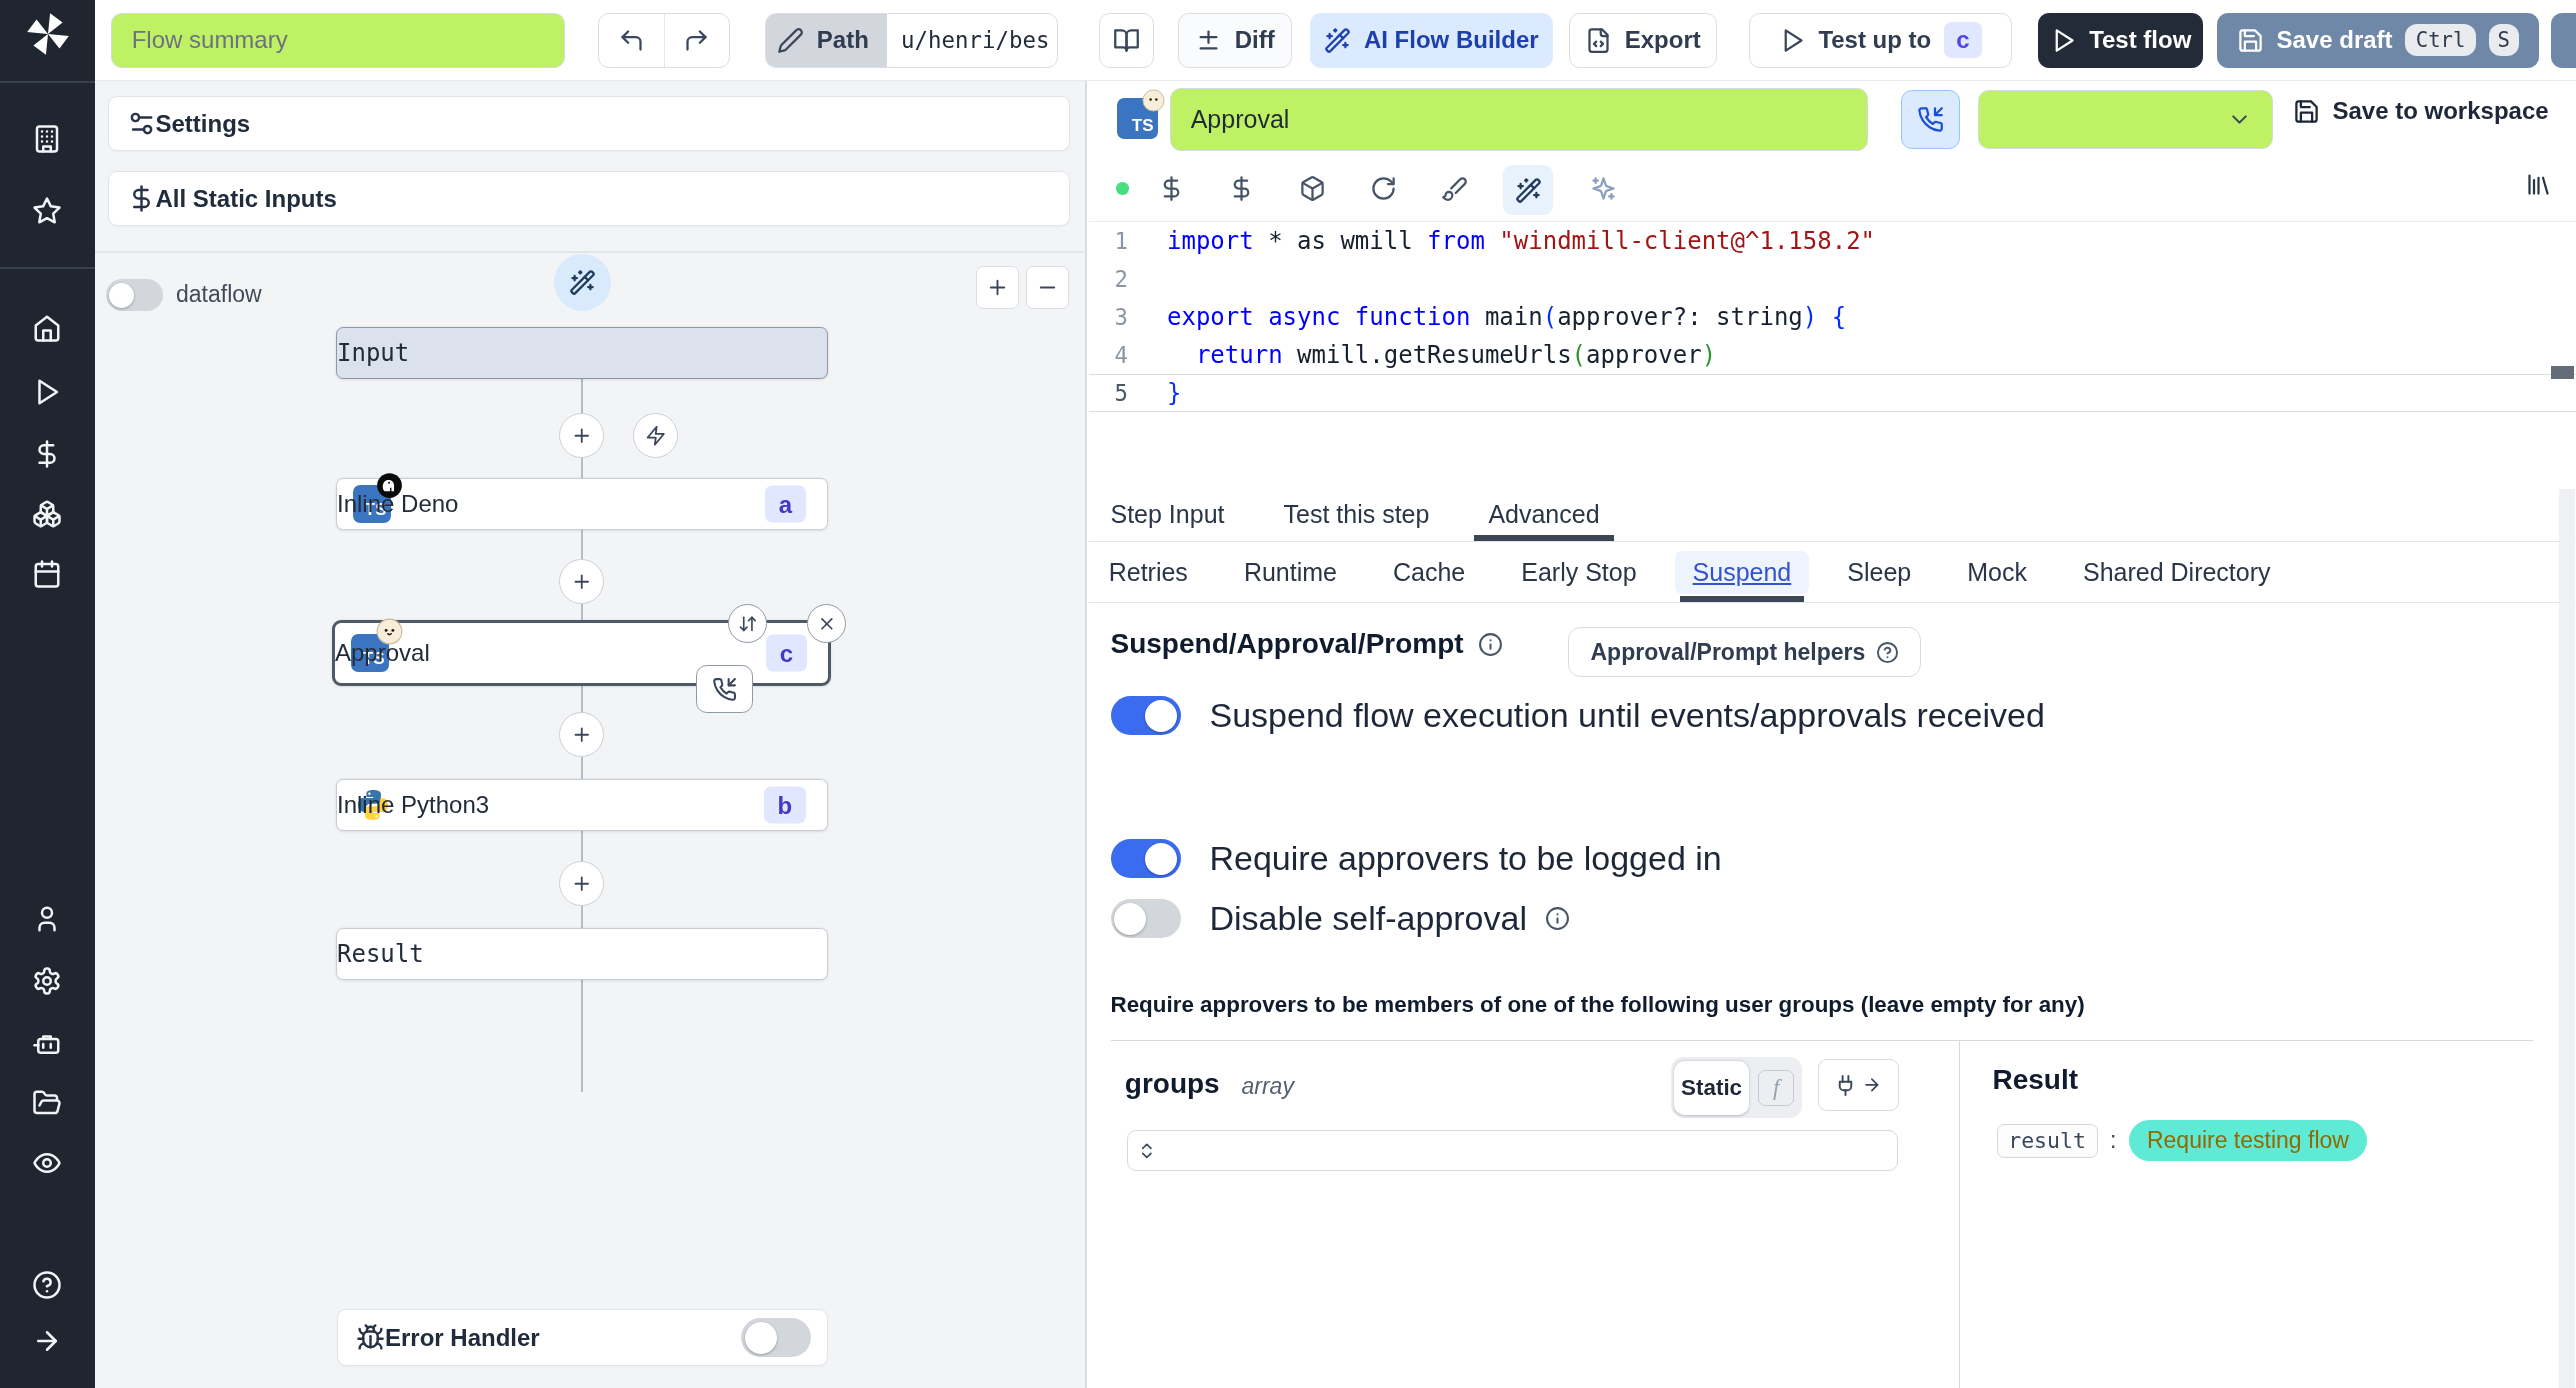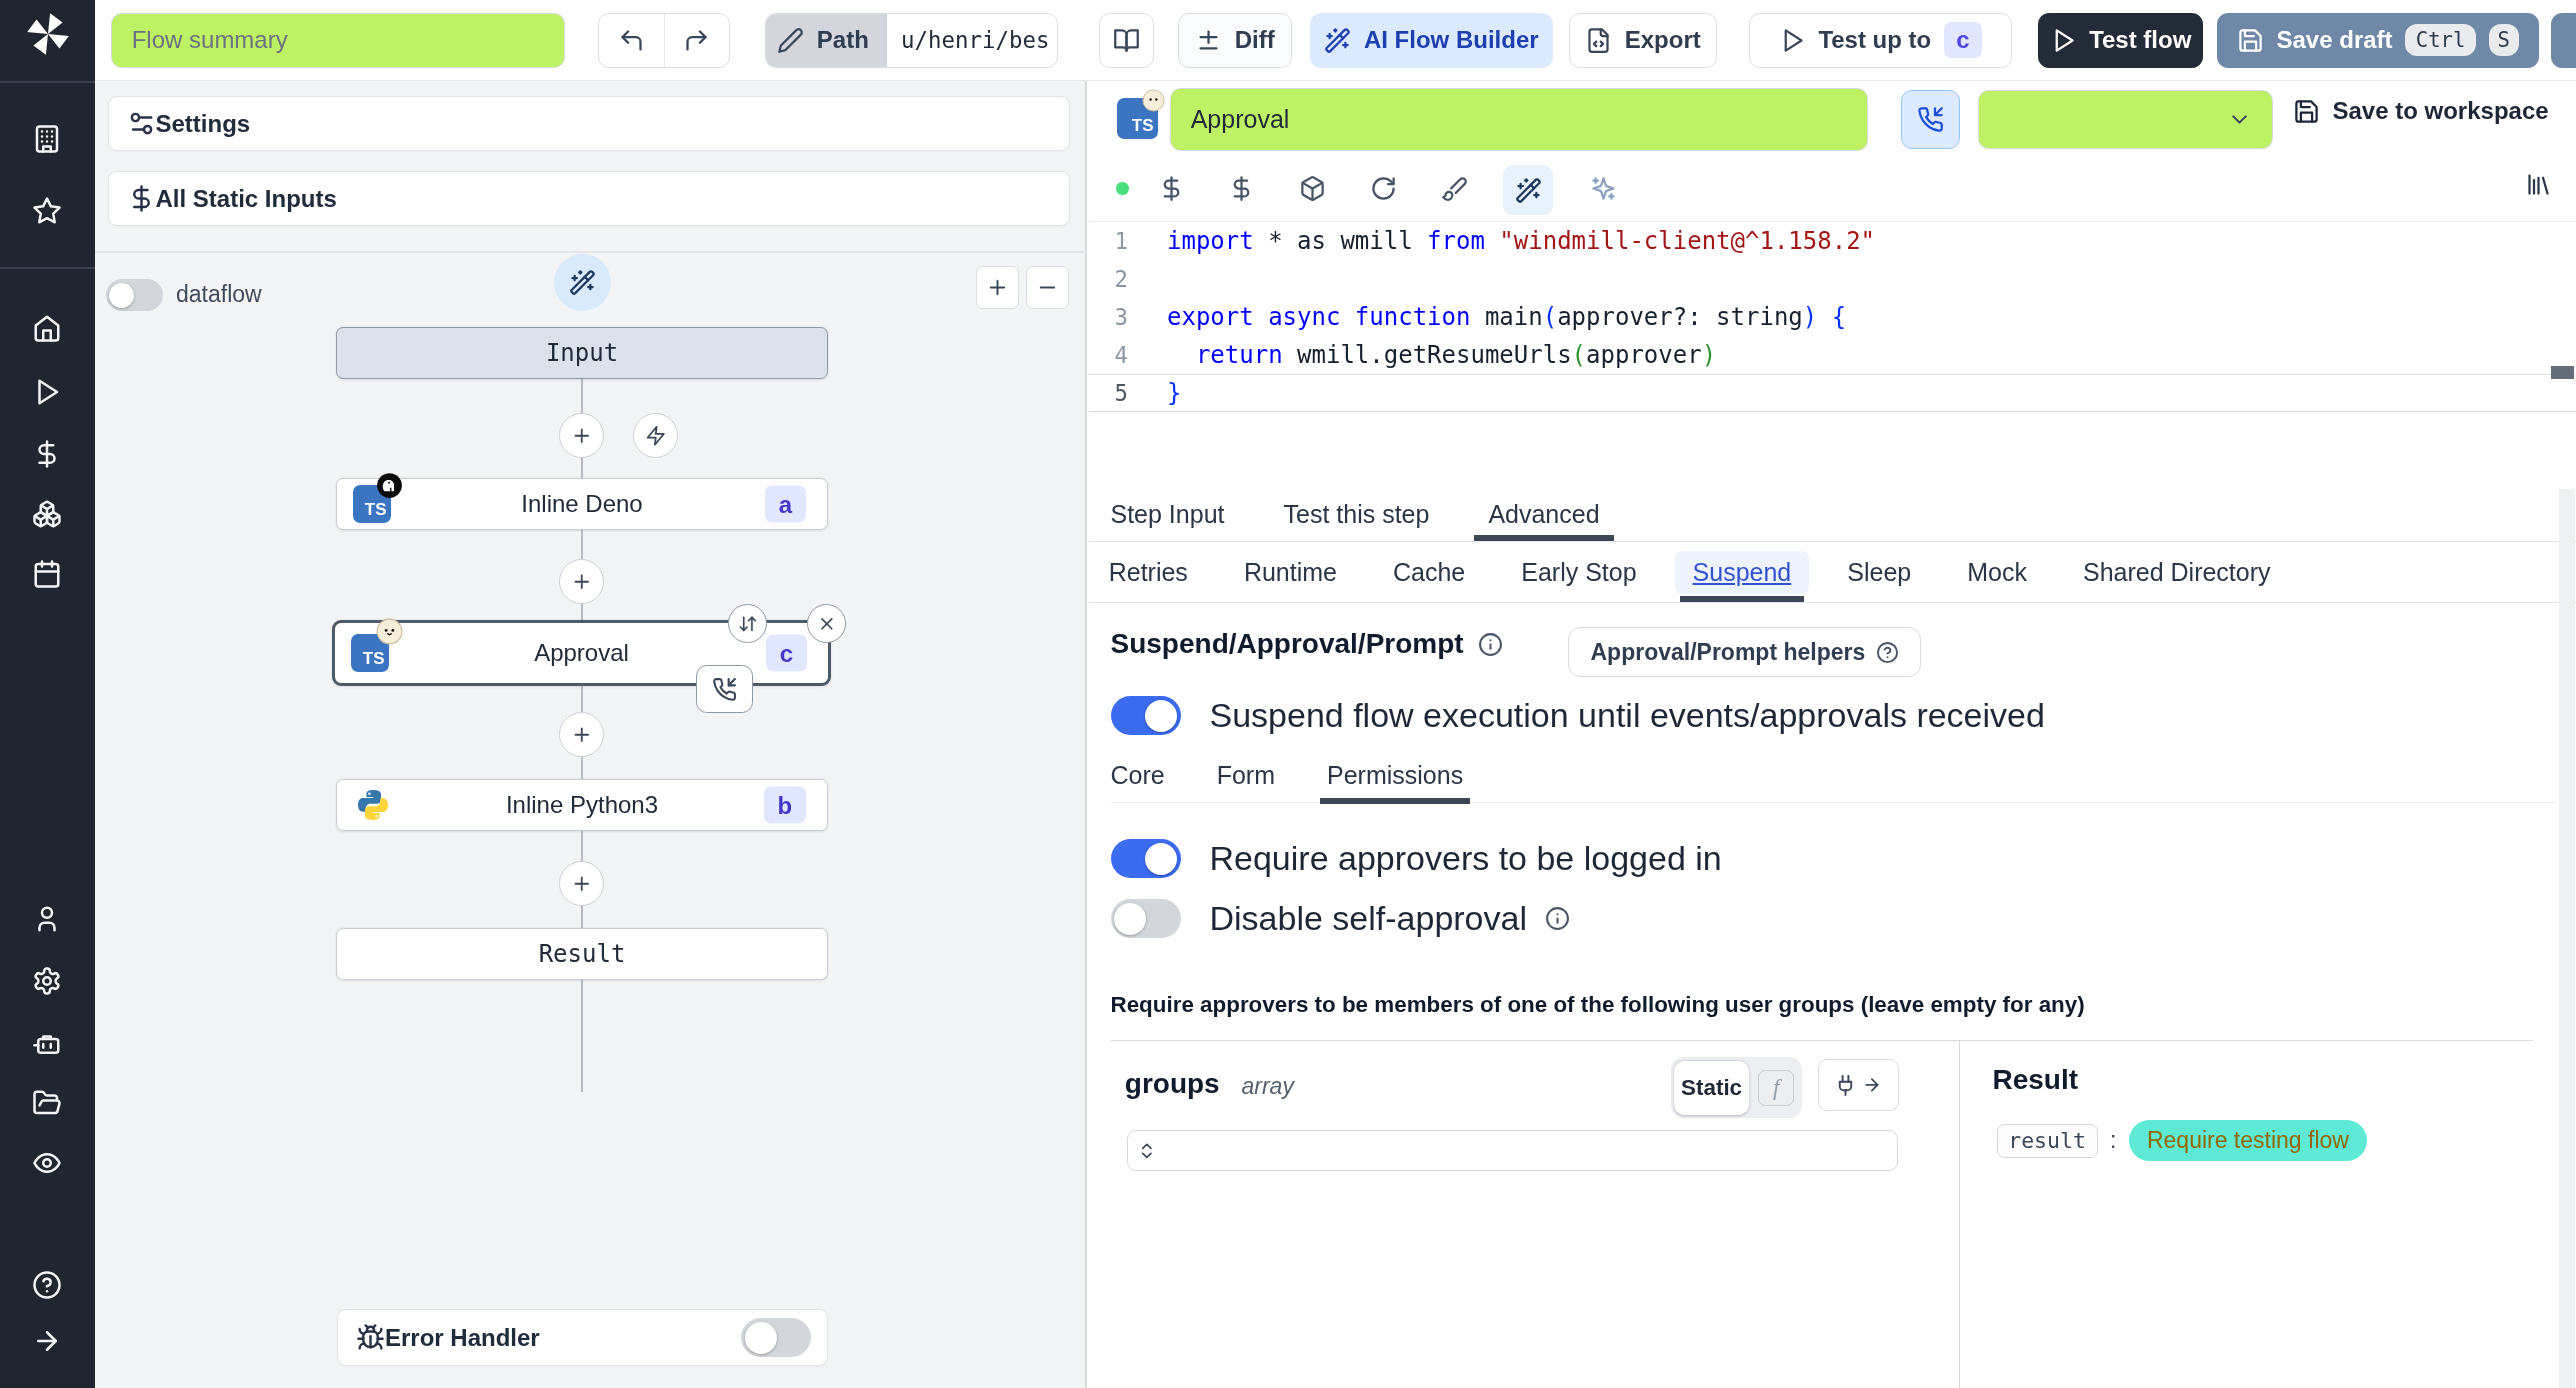--- a/index.html
+++ b/index.html
@@ -33,21 +33,21 @@
 
   .toggle{position:relative;border-radius:894px;background:#d3d7dc;cursor:pointer;flex:none;}
   .toggle .knob{position:absolute;top:3.6px;left:3.6px;background:#fff;border-radius:50%;box-shadow:0 0.9px 2.7px rgba(0,0,0,.3);}
   .toggle.on{background:#3b6cf0;}
   .tg-md{width:70px;height:39px;}.tg-md .knob{width:32px;height:32px;}.tg-md.on .knob{left:34px;}
   .tg-sm{width:57px;height:32px;}.tg-sm .knob{width:25px;height:25px;}
 
   .conn{position:absolute;width:1.8px;background:#b7bcc4;}
   .node{position:absolute;left:241px;width:492px;height:52px;background:#fff;border:1.8px solid #c8cdd4;border-radius:7.2px;
         display:flex;align-items:center;box-shadow:0 0.9px 2.7px rgba(16,24,40,.10);box-sizing:border-box;cursor:pointer;}
-  .node .ntitle{position:absolute;left:0;right:0;text-align:center;font-size:24px;color:#222b3a;}
+  .node .ntitle{position:absolute;left:0;right:0;font-size:24px;color:#222b3a;}
   .node .mono{font-family:"DejaVu Sans Mono",monospace;}
   .nbadge{position:absolute;right:21.5px;top:50%;transform:translateY(-50%);background:#e0e7ff;color:#4338ca;font-weight:700;
           font-size:24px;border-radius:7.2px;padding:4.5px 13.4px;}
   .tsicon{position:absolute;left:16px;top:50%;transform:translateY(-50%);width:38px;height:38px;background:#3b74c0;border-radius:7.2px;
           color:#fff;font-weight:700;font-size:17px;display:flex;align-items:flex-end;justify-content:flex-end;padding:0 4.5px 2.7px 0;box-sizing:border-box;}
   .runbadge{position:absolute;width:27px;height:27px;}
   .pcircle{position:absolute;width:45px;height:45px;border-radius:50%;background:#fff;border:1.8px solid #ccd0d6;color:#3a465a;
            display:flex;align-items:center;justify-content:center;box-sizing:border-box;cursor:pointer;}
   .pcircle svg.ic{width:21.5px;height:21.5px;}
 
@@ -704,25 +704,20 @@
         </svg>
     </div>
 
     <div class="togrow" style="top:615px">
       <div class="toggle tg-md on">
           <div class="knob"></div>
         </div>
       <span class="tl">Suspend flow execution until events/approvals received</span>
     </div>
 
-    <div class="ptabs">
-      <div class="ptab">Core</div>
-      <div class="ptab">Form</div>
-      <div class="ptab active">Permissions</div>
-    </div>
 
     <div class="togrow" style="top:758px">
       <div class="toggle tg-md on">
           <div class="knob"></div>
         </div>
       <span class="tl">Require approvers to be logged in</span>
     </div>
     <div class="togrow" style="top:818px">
       <div class="toggle tg-md">
           <div class="knob"></div>

